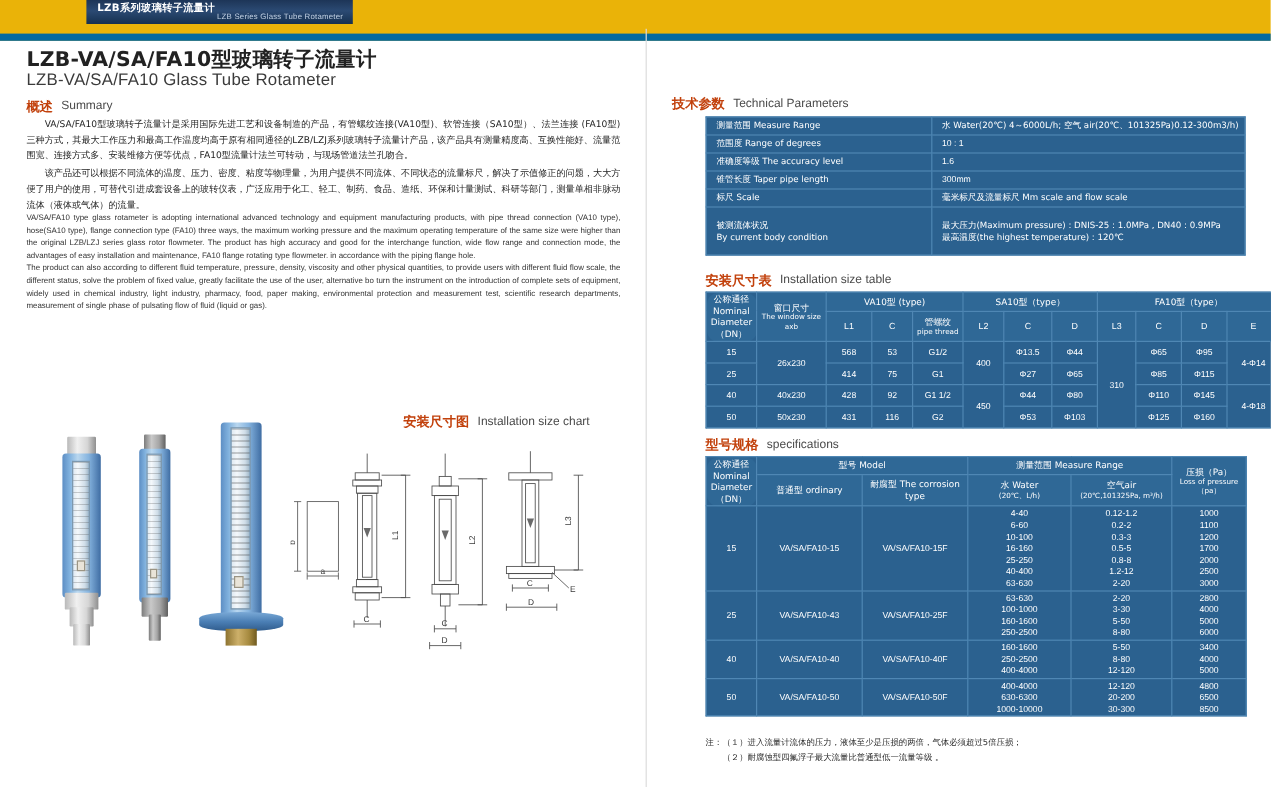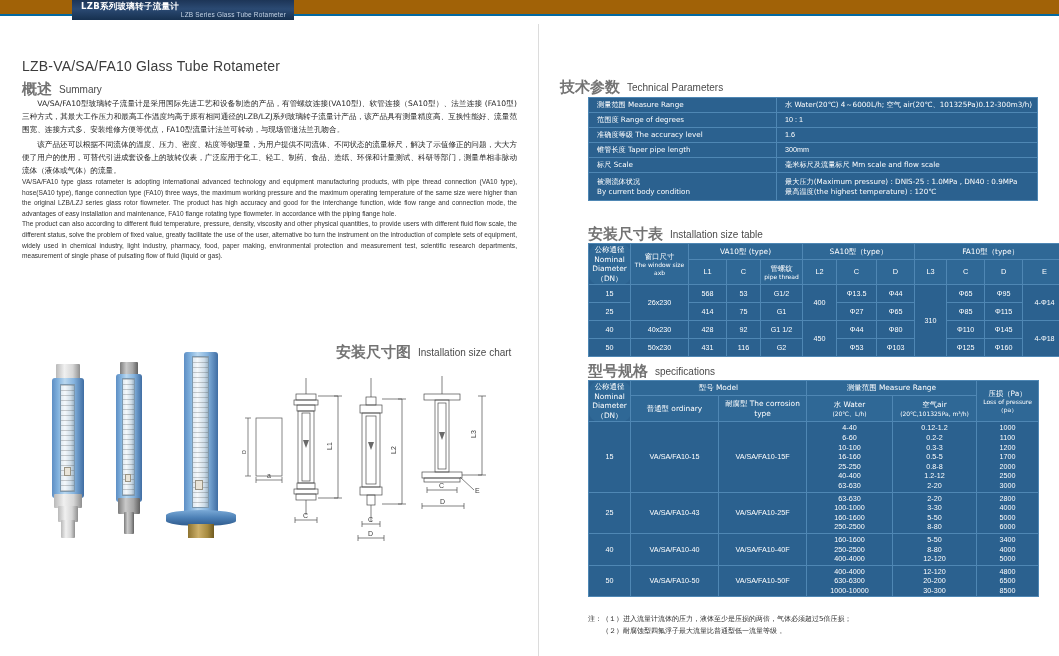--- a/index.html
+++ b/index.html
@@ -10,23 +10,23 @@
     overflow: hidden;
   }
   #page {
     position: relative;
     width: 1059px; height: 656px;
     background: #ffffff;
   }
 
   
   .topbar {
-    position: absolute; left: 0; top: 0; width: 1059px; height: 16px;
-    background: #a16207;
-    border-bottom: 2px solid #0369a1;
+    position: absolute; left: 0; top: 0; width: 1059px; height: 34px;
+    background: #eab308;
+    border-bottom: 6px solid #0369a1;
   }
   .banner {
     position: absolute; left: 72px; top: 0px; width: 222px; height: 20px;
     background: linear-gradient(to bottom, #1d3557 0%, #2b4a73 45%, #16304f 100%);
     overflow: hidden;
   }
   .banner-cn {
     position: absolute; left: 9px; top: 1px;
     font-size: 8.5px; font-weight: bold; color: #ffffff;
     letter-spacing: .3px;
@@ -47,21 +47,21 @@
   }
   .title-en {
     position: absolute; left: 22px; top: 58px;
     font-size: 14px; color: #3b3b3b;
     letter-spacing: .2px;
   }
 
   
   .sec-head { position: absolute; white-space: nowrap; }
   .sec-head .cn {
-    font-size: 15px; font-weight: bold; color: #737373;
+    font-size: 11px; font-weight: bold; color: #c2410c;
     font-family: "DejaVu Sans", sans-serif;
     vertical-align: middle;
   }
   .sec-head .en {
     font-size: 10px; color: #4a4a4a; margin-left: 7px;
     vertical-align: middle;
   }
 
   
   .sum-cn {
@@ -175,20 +175,21 @@
 
 <div id="page">
 
   <div class="topbar">
     <div class="banner">
       <div class="banner-cn">LZB系列玻璃转子流量计</div>
       <div class="banner-en">LZB Series Glass Tube  Rotameter</div>
     </div>
   </div>
 
+  <div class="title-cn">LZB-VA/SA/FA10型玻璃转子流量计</div>
   <div class="title-en">LZB-VA/SA/FA10 Glass Tube Rotameter</div>
 
   <div class="sec-head" style="left:22px; top:80px;">
     <span class="cn">概述</span><span class="en">Summary</span>
   </div>
 
   <div class="sum-cn">
     <p>VA/SA/FA10型玻璃转子流量计是采用国际先进工艺和设备制造的产品，有管螺纹连接(VA10型)、软管连接（SA10型）、法兰连接 (FA10型)三种方式，其最大工作压力和最高工作温度均高于原有相同通径的LZB/LZJ系列玻璃转子流量计产品，该产品具有测量精度高、互换性能好、流量范围宽、连接方式多、安装维修方便等优点，FA10型流量计法兰可转动，与现场管道法兰孔吻合。</p>
     <p>该产品还可以根据不同流体的温度、压力、密度、粘度等物理量，为用户提供不同流体、不同状态的流量标尺，解决了示值修正的问题，大大方便了用户的使用，可替代引进成套设备上的玻转仪表，广泛应用于化工、轻工、制药、食品、造纸、环保和计量测试、科研等部门，测量单相非脉动流体（液体或气体）的流量。</p>
   </div>
@@ -369,21 +370,21 @@
         </td>
         <td class="lt">300mm</td>
       </tr>
       <tr>
         <td class="lab lt cnj">
           <span>标尺</span> <span>Scale</span>
         </td>
         <td class="lt cnj">毫米标尺及流量标尺 Mm scale and flow scale</td>
       </tr>
       <tr>
-        <td class="lab lt cnj" style="height:28px;">
+        <td class="lab lt cnj" style="height:40px;">
           <span>被测流体状况</span><br><span>By current body condition</span>
         </td>
         <td class="lt cnj multi">最大压力(Maximum pressure) : DNIS-25 : 1.0MPa , DN40 : 0.9MPa
 最高温度(the  highest temperature) : 120℃</td>
       </tr>
     </tbody>
   </table>
 
   <div class="sec-head" style="left:588px; top:225px;">
     <span class="cn">安装尺寸表</span><span class="en">Installation size table</span>

